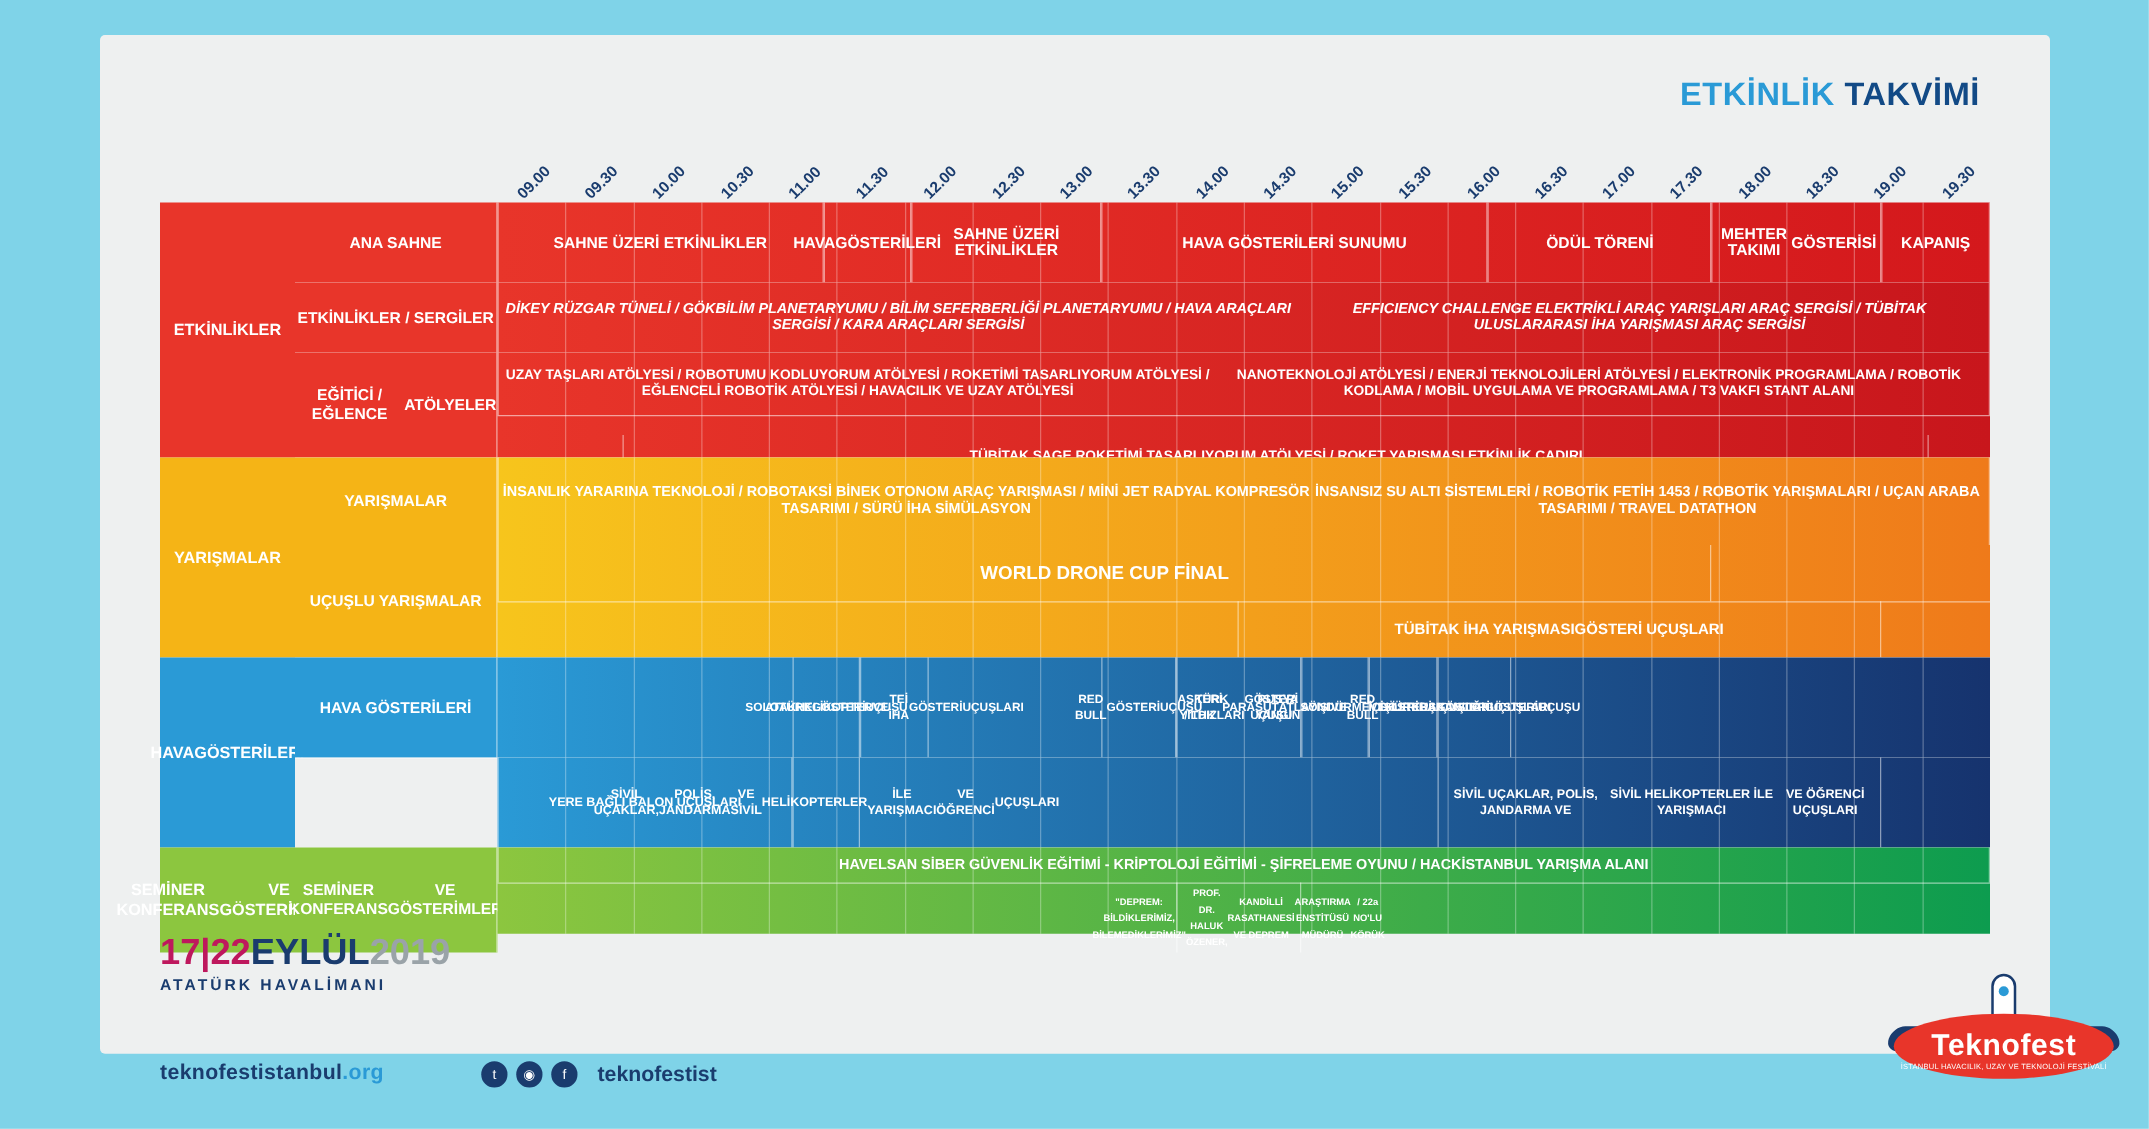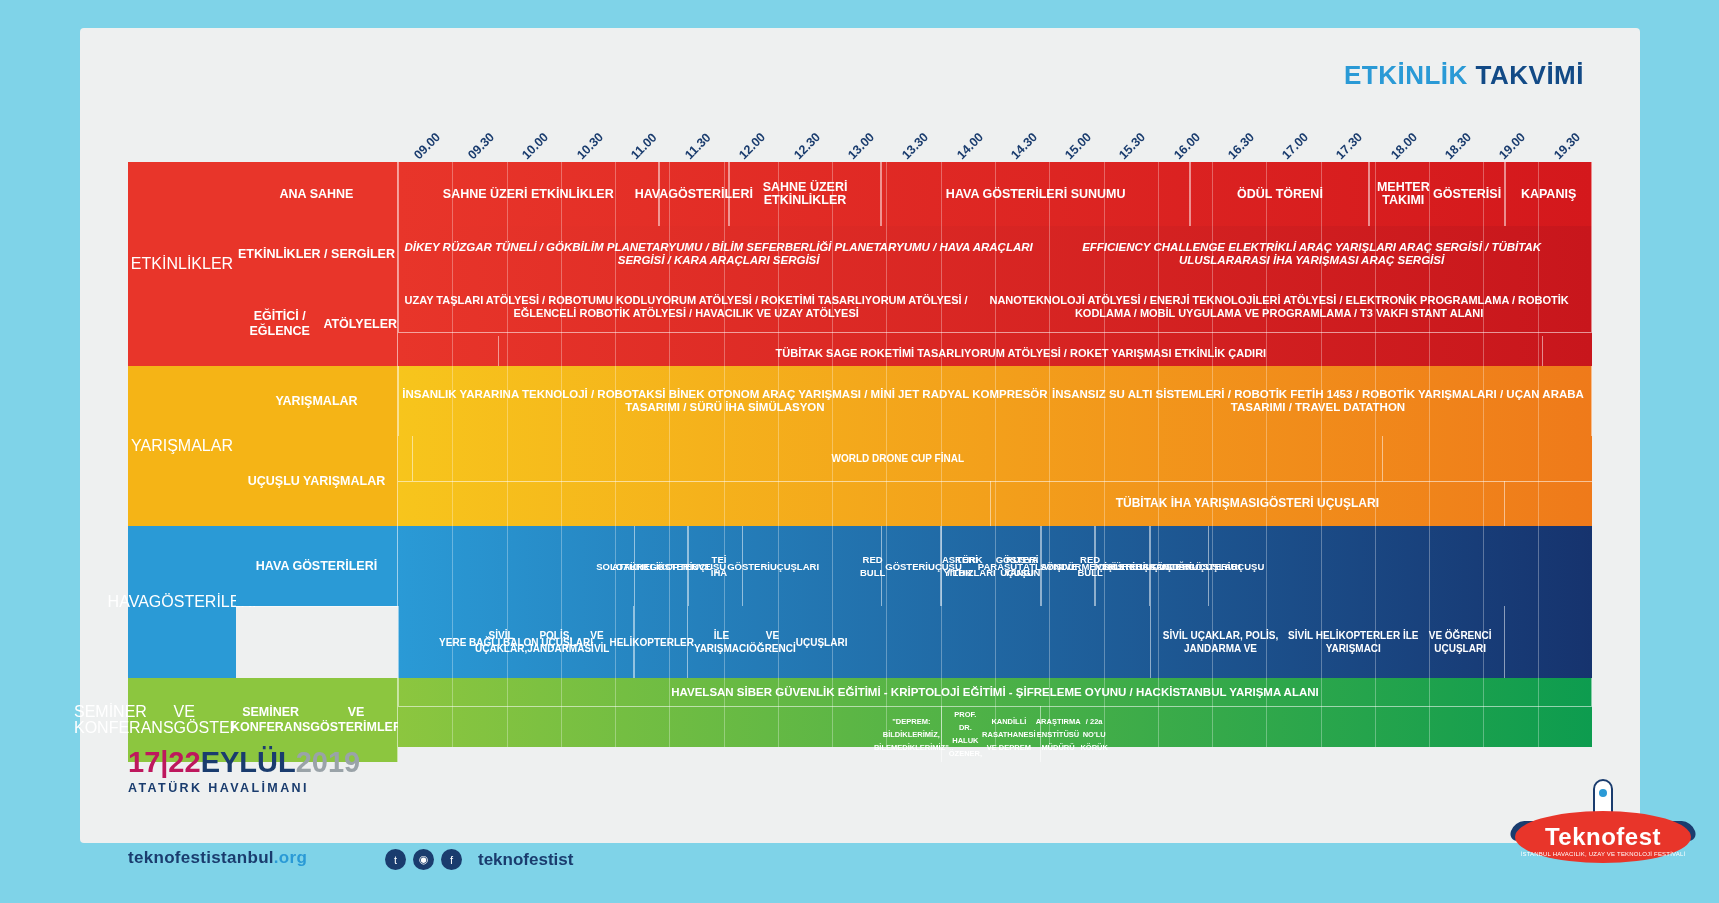--- a/index.html
+++ b/index.html
@@ -27,22 +27,22 @@
   
   .grid{position:absolute;left:48px;top:104px;width:1464px;height:600px;}
   .times{position:absolute;left:0;top:0;width:100%;height:30px;}
   .time{
     position:absolute;bottom:0;font-size:12.5px;font-weight:bold;color:#1a3c6e;
     transform:rotate(-45deg);transform-origin:left bottom;white-space:nowrap;
   }
   .body{position:absolute;left:0;top:30px;width:1464px;height:570px;}
   .cat{
     position:absolute;left:0;top:0;width:108px;height:100%;
-    display:flex;align-items:center;justify-content:center;text-align:left;
-    color:#fff;font-size:16px;font-weight:normal;line-height:16px;
+    display:flex;align-items:center;justify-content:center;text-align:center;
+    color:#fff;font-size:13px;font-weight:bold;line-height:16px;
   }
   .sub{
     position:absolute;left:108px;width:162px;
     display:flex;align-items:center;justify-content:center;text-align:center;
     color:#fff;font-size:12.5px;font-weight:bold;line-height:15px;
     border-right:1px solid rgba(255,255,255,.55);
     box-sizing:border-box;
   }
   .lane{position:absolute;left:270px;right:0;}
   .blk{
@@ -252,21 +252,21 @@
           <div class="vsep" style="left: 1085.45px;"></div>
           <div class="vsep" style="left: 1139.73px;"></div>
           <div style="position: absolute; left: 0px; right: 0px; top: 0px; height: 50px;">
             <div class="blk" style="left: 0px; width: 1194px; top: 0px; height: 100%; font-size: 11px;">
               <div>UZAY TAŞLARI ATÖLYESİ / ROBOTUMU KODLUYORUM ATÖLYESİ / ROKETİMİ TASARLIYORUM ATÖLYESİ / EĞLENCELİ ROBOTİK ATÖLYESİ / HAVACILIK VE UZAY ATÖLYESİ</div>
               <div>NANOTEKNOLOJİ ATÖLYESİ / ENERJİ TEKNOLOJİLERİ ATÖLYESİ / ELEKTRONİK PROGRAMLAMA / ROBOTİK KODLAMA / MOBİL UYGULAMA VE PROGRAMLAMA / T3 VAKFI STANT ALANI</div>
             </div>
           </div>
           <div style="position: absolute; left: 0px; right: 0px; top: 50px; height: 1px; background: rgba(255, 255, 255, 0.55);"></div>
           <div style="position: absolute; left: 0px; right: 0px; top: 50px; height: 34px;">
-            <div class="blk" style="left: 100.405px; width: 1045px; top: 4px; height: 100%; font-size: 11px;">
+            <div class="blk" style="left: 100.405px; width: 1045px; top: 16px; height: 100%; font-size: 11px;">
               <div>TÜBİTAK SAGE ROKETİMİ TASARLIYORUM ATÖLYESİ / ROKET YARIŞMASI ETKİNLİK ÇADIRI</div>
             </div>
           </div>
         </div>
         <div class="divline" style="top: 204px;"></div>
         <div class="sub" style="top: 204px; height: 70px; background: rgb(245, 180, 22);">
           <div>YARIŞMALAR</div>
         </div>
         <div class="lane" style="top: 204px; height: 70px; background: linear-gradient(90deg, rgb(247, 197, 28), rgb(239, 122, 26));">
           <div class="vsep" style="left: 54.2727px;"></div>
@@ -315,21 +315,21 @@
           <div class="vsep" style="left: 705.545px;"></div>
           <div class="vsep" style="left: 759.818px;"></div>
           <div class="vsep" style="left: 814.091px;"></div>
           <div class="vsep" style="left: 868.364px;"></div>
           <div class="vsep" style="left: 922.636px;"></div>
           <div class="vsep" style="left: 976.909px;"></div>
           <div class="vsep" style="left: 1031.18px;"></div>
           <div class="vsep" style="left: 1085.45px;"></div>
           <div class="vsep" style="left: 1139.73px;"></div>
           <div style="position: absolute; left: 0px; right: 0px; top: 0px; height: 45px;">
-            <div class="blk" style="left: 14px; width: 971.482px; top: 0px; height: 100%; font-size: 10px;">
+            <div class="blk" style="left: 0px; width: 971.482px; top: 0px; height: 100%; font-size: 15px;">
               <div>WORLD DRONE CUP FİNAL</div>
             </div>
           </div>
           <div style="position: absolute; left: 0px; right: 0px; top: 45px; height: 1px; background: rgba(255, 255, 255, 0.55);"></div>
           <div style="position: absolute; left: 0px; right: 0px; top: 45px; height: 45px;">
             <div class="blk" style="left: 591.573px; width: 515.591px; top: 0px; height: 100%; font-size: 12px;">
               <div>TÜBİTAK İHA YARIŞMASI</div>
               <div>GÖSTERİ UÇUŞLARI</div>
             </div>
           </div>

